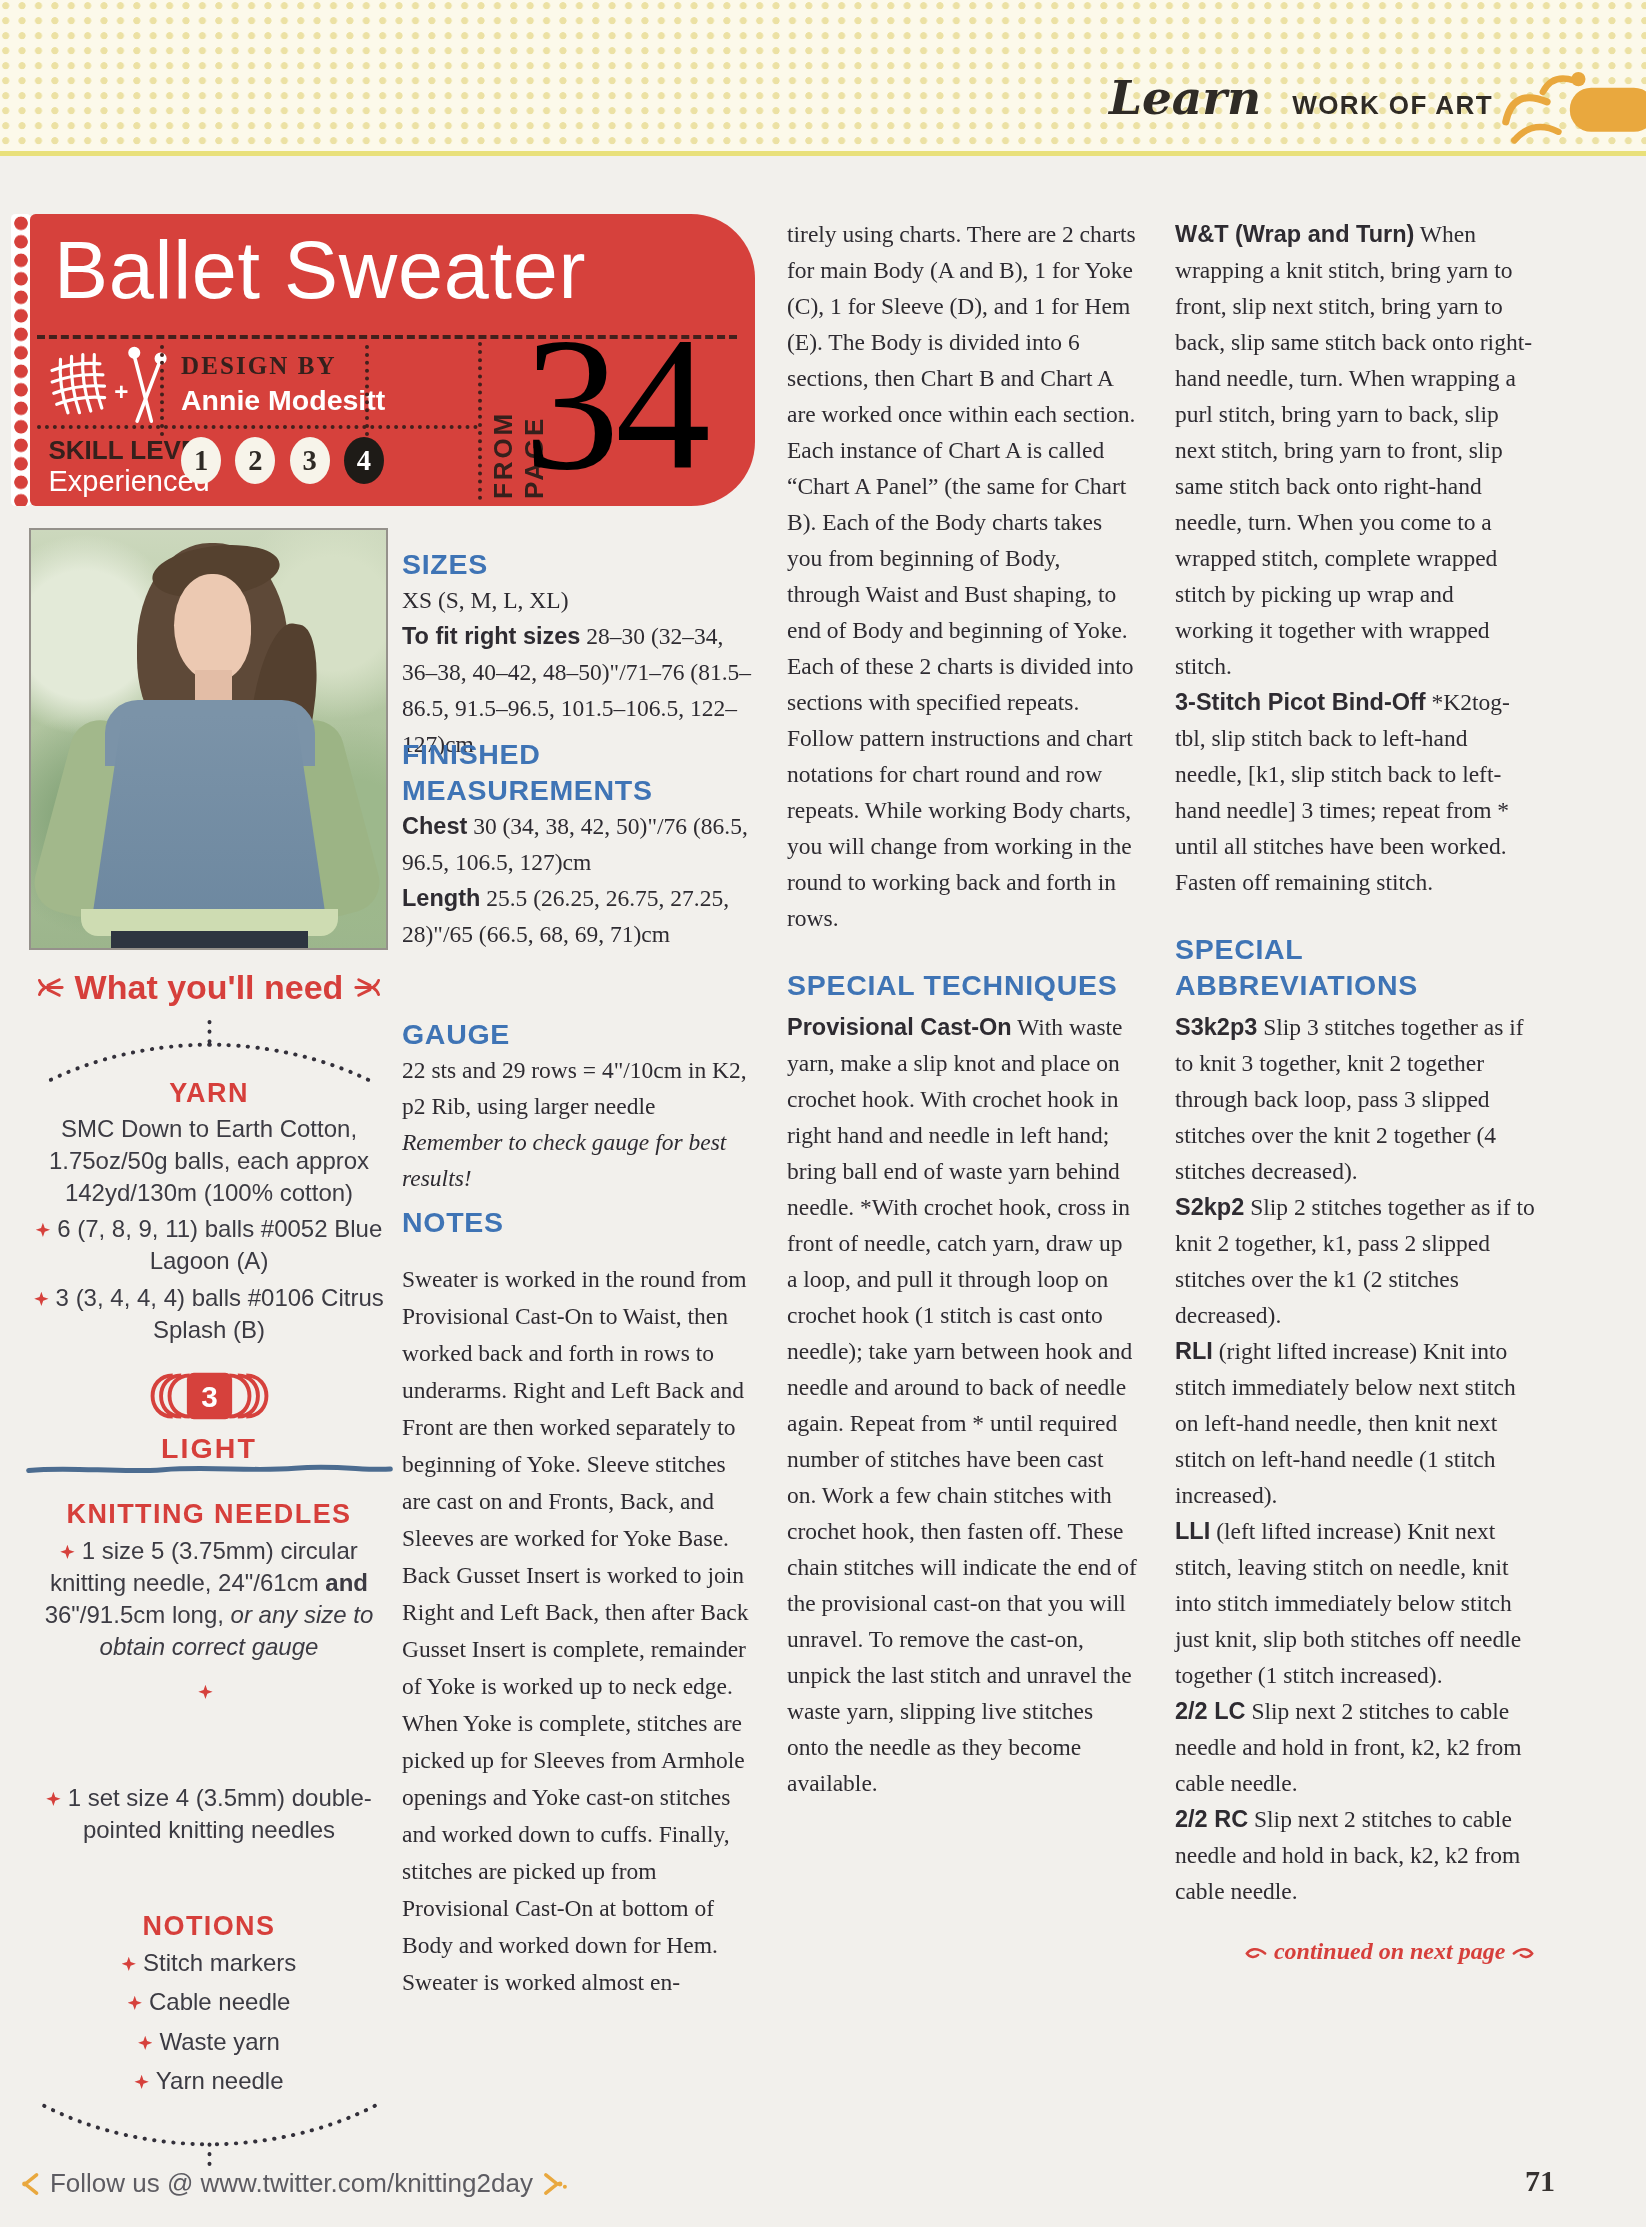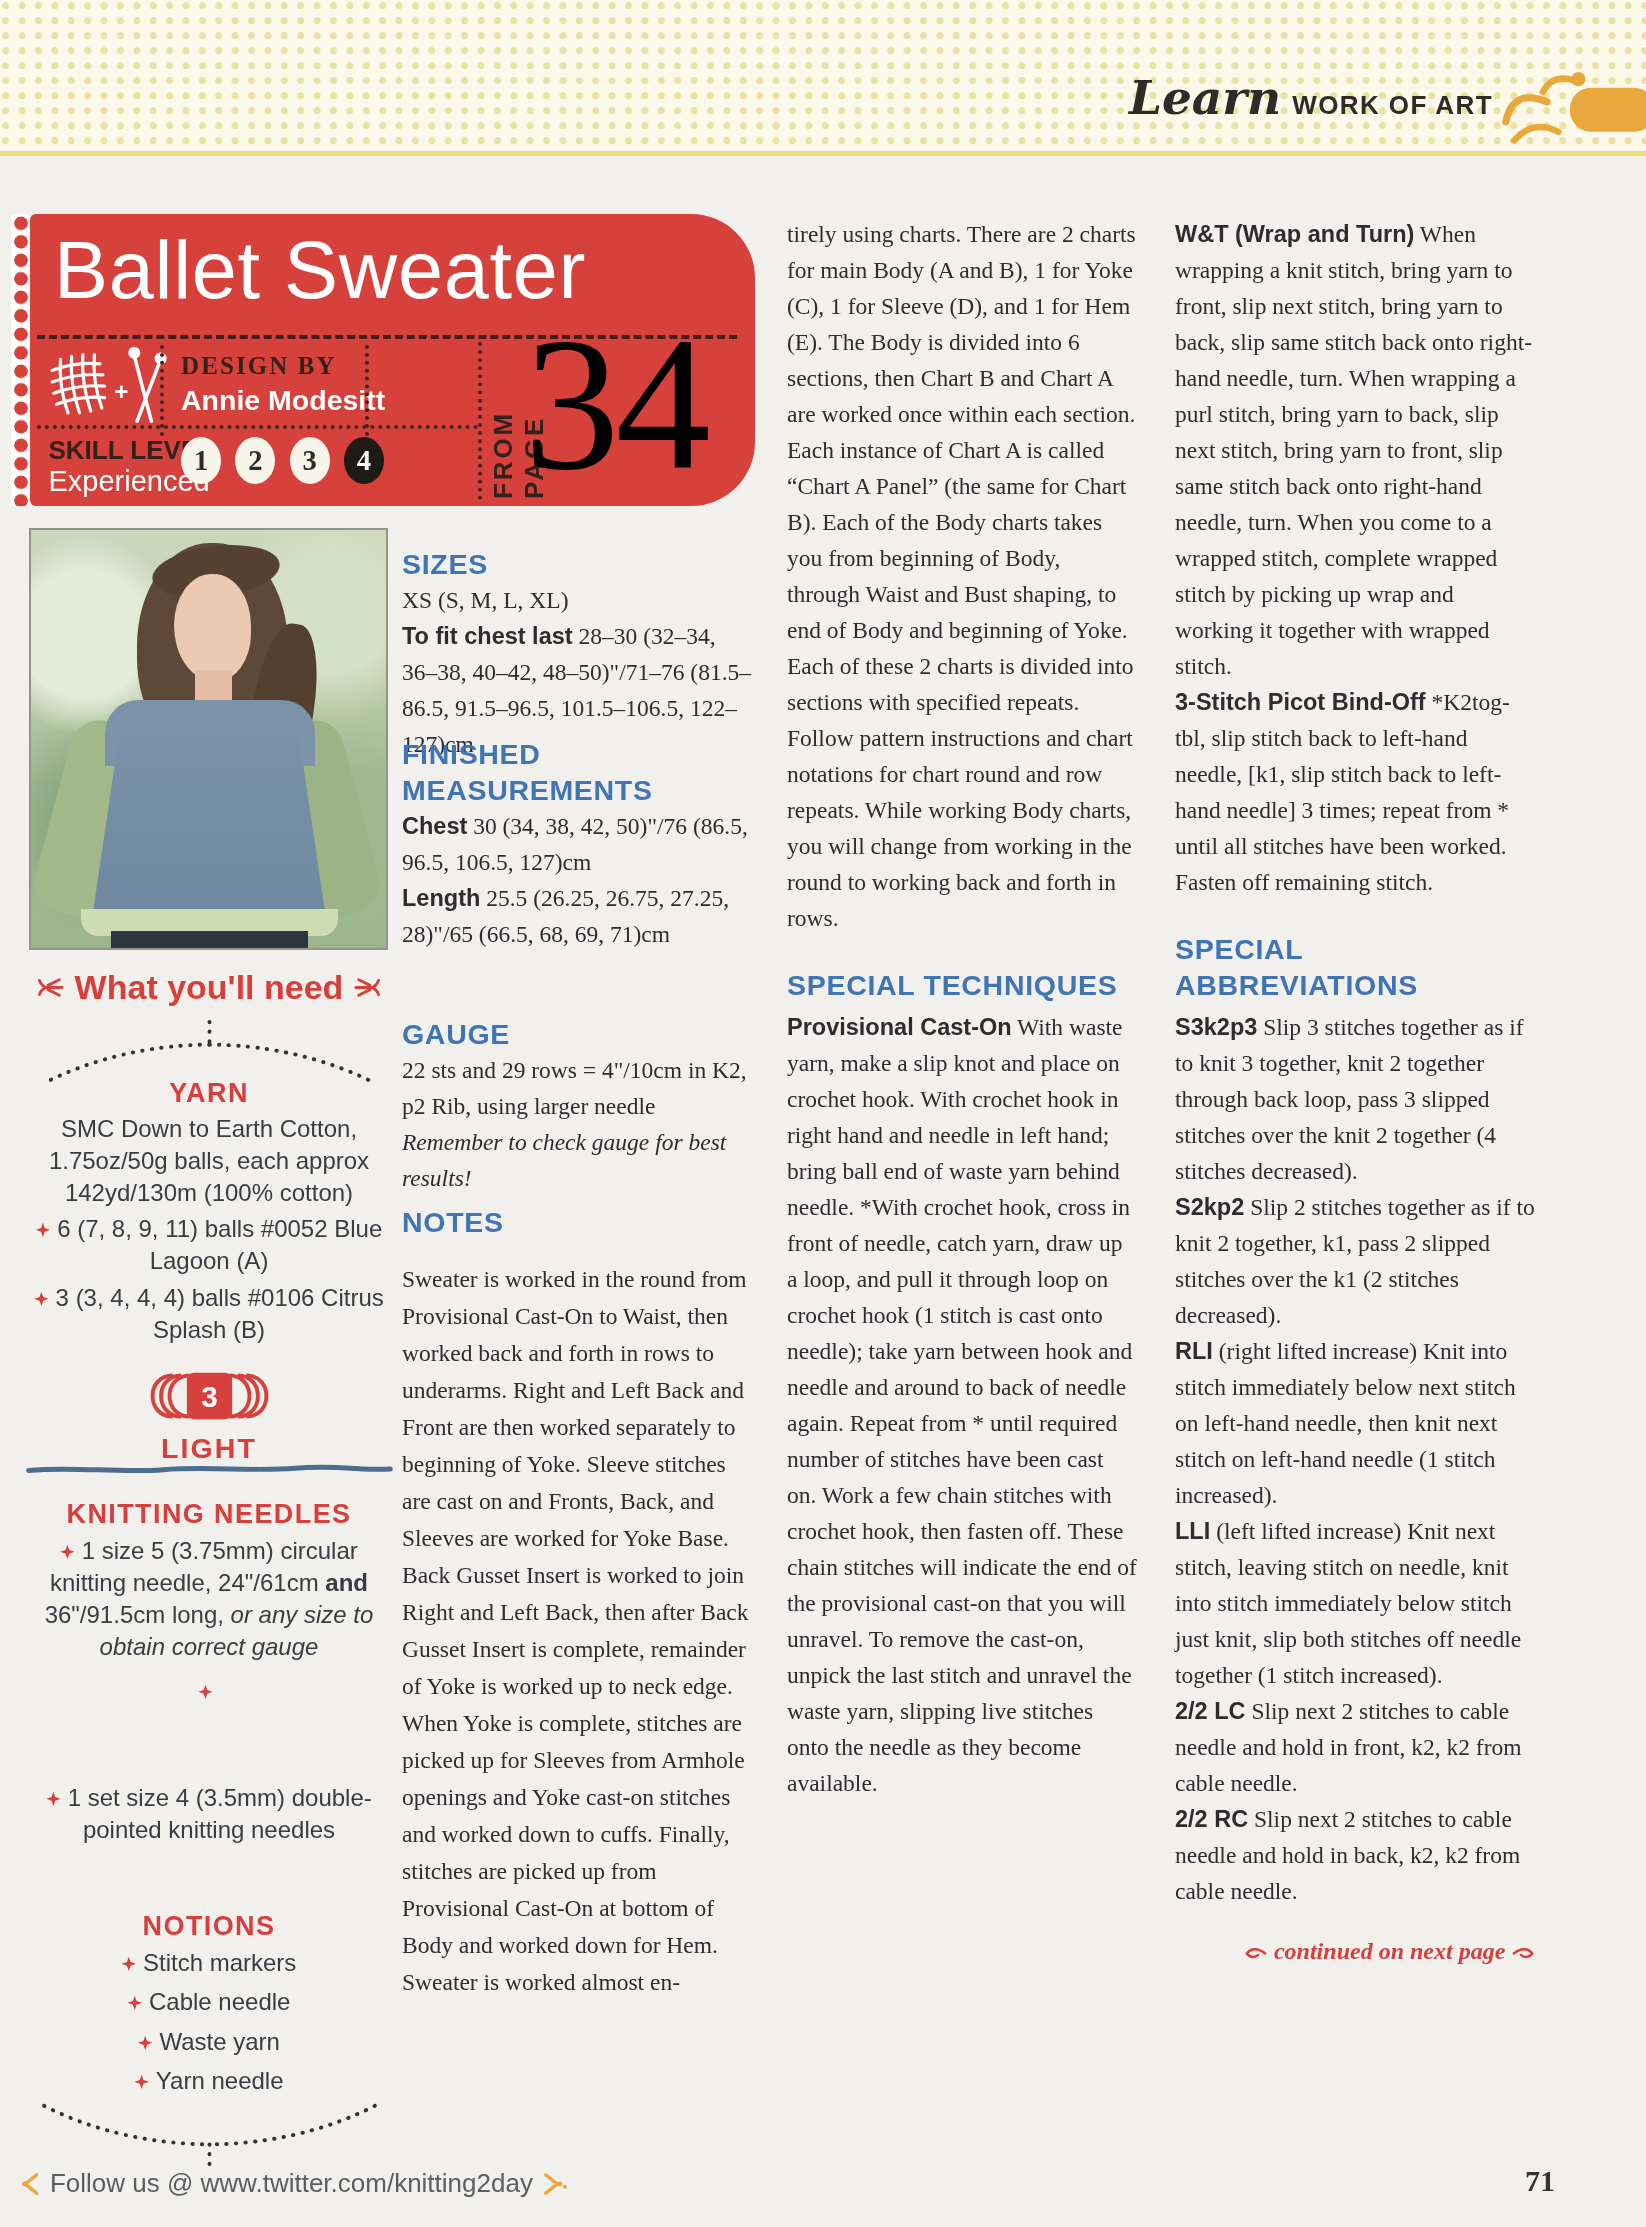--- a/index.html
+++ b/index.html
@@ -4,21 +4,21 @@
 <style>
   html,body{margin:0;padding:0;background:#d8d5d0;}
   #page{position:relative;width:1646px;height:2227px;background:#f2f0ec;overflow:hidden;
         font-family:"Liberation Sans",sans-serif;color:#2e2b31;}
 
   
   .topband{position:absolute;left:0;top:0;width:1646px;height:151px;
     background-color:#fcf9ea;
     background-image:radial-gradient(circle at 5.7px 5.7px,#ece1a4 3.2px,rgba(0,0,0,0) 3.9px);
     background-size:16.4px 15px;border-bottom:5.7px solid #e9e07a;}
-  .brandwrap{position:absolute;right:153px;top:70px;display:flex;align-items:baseline;gap:11px;}
+  .brandwrap{position:absolute;right:153px;top:70px;display:flex;align-items:baseline;gap:31px;}
   .brand-script{font-family:"DejaVu Serif",serif;font-style:italic;font-weight:bold;
     font-size:47px;color:#2f2b26;}
   .brand-section{font-family:"Liberation Sans",sans-serif;font-weight:bold;font-size:26px;
     letter-spacing:1.4px;color:#2f2b26;}
   .corner-decor{position:absolute;right:0;top:66px;}
 
   
   .scallop{position:absolute;left:11.4px;top:214px;width:20px;height:292px;background:#fff;
     background-image:radial-gradient(circle at 10px 9.3px,#d6413c 6.4px,rgba(0,0,0,0) 7.1px);
     background-size:20px 18.5px;border-radius:4.3px;}
@@ -264,21 +264,21 @@
           <path d="M492,4 C398,52 304,58 260,58"></path>
           <path d="M260,58 L260,90"></path>
         </g>
       </svg>
     </div>
   </div>
 
   <div class="serif" style="position:absolute;left:402px;top:546px;width:351px;">
     <div class="bluehead">SIZES</div>
     <div>XS (S, M, L, XL)</div>
-    <div><span class="lead">To fit chest last</span><span> 28–30 (32–34, 36–38, 40–42, 48–50)"/71–76 (81.5–86.5, 91.5–96.5, 101.5–106.5, 122–127)cm</span></div>
+    <div><span class="lead">To fit right sizes</span><span> 28–30 (32–34, 36–38, 40–42, 48–50)"/71–76 (81.5–86.5, 91.5–96.5, 101.5–106.5, 122–127)cm</span></div>
   </div>
 
   <div class="serif" style="position:absolute;left:402px;top:736px;width:351px;">
     <div class="bluehead">FINISHED MEASUREMENTS</div>
     <div><span class="lead">Chest</span><span> 30 (34, 38, 42, 50)"/76 (86.5, 96.5, 106.5, 127)cm</span></div>
     <div><span class="lead">Length</span><span> 25.5 (26.25, 26.75, 27.25, 28)"/65 (66.5, 68, 69, 71)cm</span></div>
   </div>
 
   <div class="serif" style="position:absolute;left:402px;top:1016px;width:351px;">
     <div class="bluehead">GAUGE</div>

